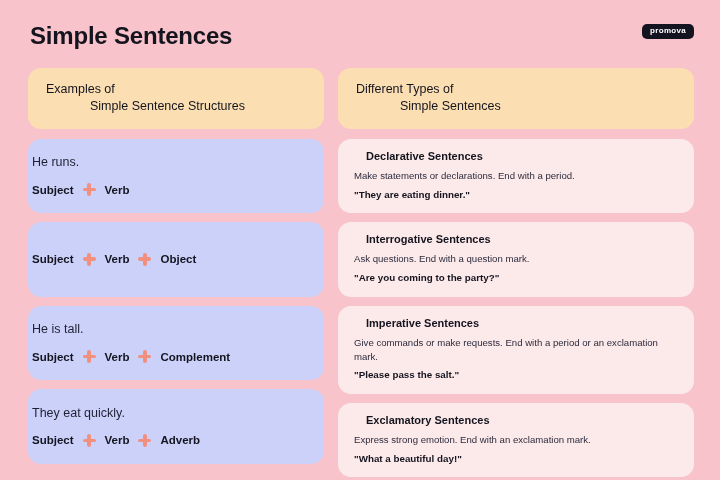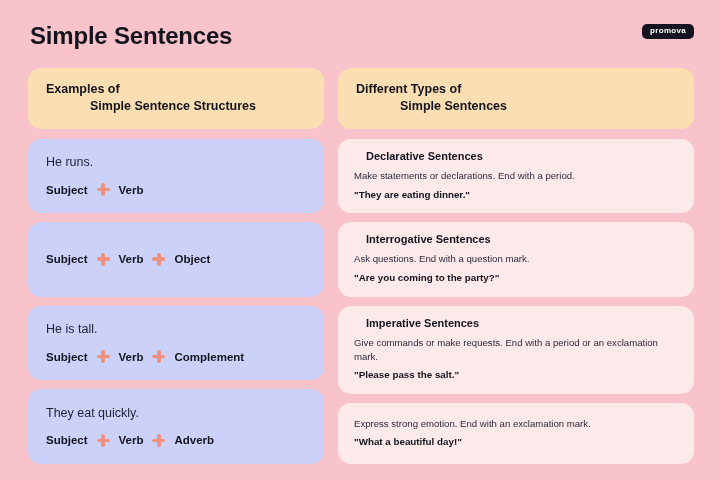--- a/index.html
+++ b/index.html
@@ -63,39 +63,39 @@
 
   .col-left  { flex:0 0 296px; }
   .col-right { flex:1 1 auto; }
 
   
   .col-header {
     background:#fbdfb2;
     border-radius:13px;
     padding:13px 28px 14px 18px;
     font-size:12.5px;
-    font-weight:bold;
+    font-weight:normal;
     line-height:1.35;
     color:#14141f;
     margin-bottom:10px;
   }
   .col-header .l2 { display:block;margin-left:44px; }
 
   
   .struct-list {
     display:flex;
     flex-direction:column;
     gap:9px;
     flex:1 1 auto;
   }
 
   .struct-card {
     background:#ccd1f9;
     border-radius:13px;
-    padding:13px 18px 14px 18px;
+    padding:13px 18px 14px 4px;
     flex:1 1 0;
     display:flex;
     flex-direction:column;
     justify-content:center;
     gap:13px;
   }
 
   .struct-example {
     font-size:12.5px;
     color:#1f2033;
@@ -257,20 +257,21 @@
         <div class="type-example">"Are you coming to the party?"</div>
       </div>
 
       <div class="type-card">
         <div class="type-title">Imperative Sentences</div>
         <div class="type-desc">Give commands or make requests. End with a period or an exclamation mark.</div>
         <div class="type-example">"Please pass the salt."</div>
       </div>
 
       <div class="type-card">
+        <div class="type-title">Exclamatory Sentences</div>
         <div class="type-desc">Express strong emotion. End with an exclamation mark.</div>
         <div class="type-example">"What a beautiful day!"</div>
       </div>
 
     </div>
   </div>
 
 </div>
 
 </body></html>

